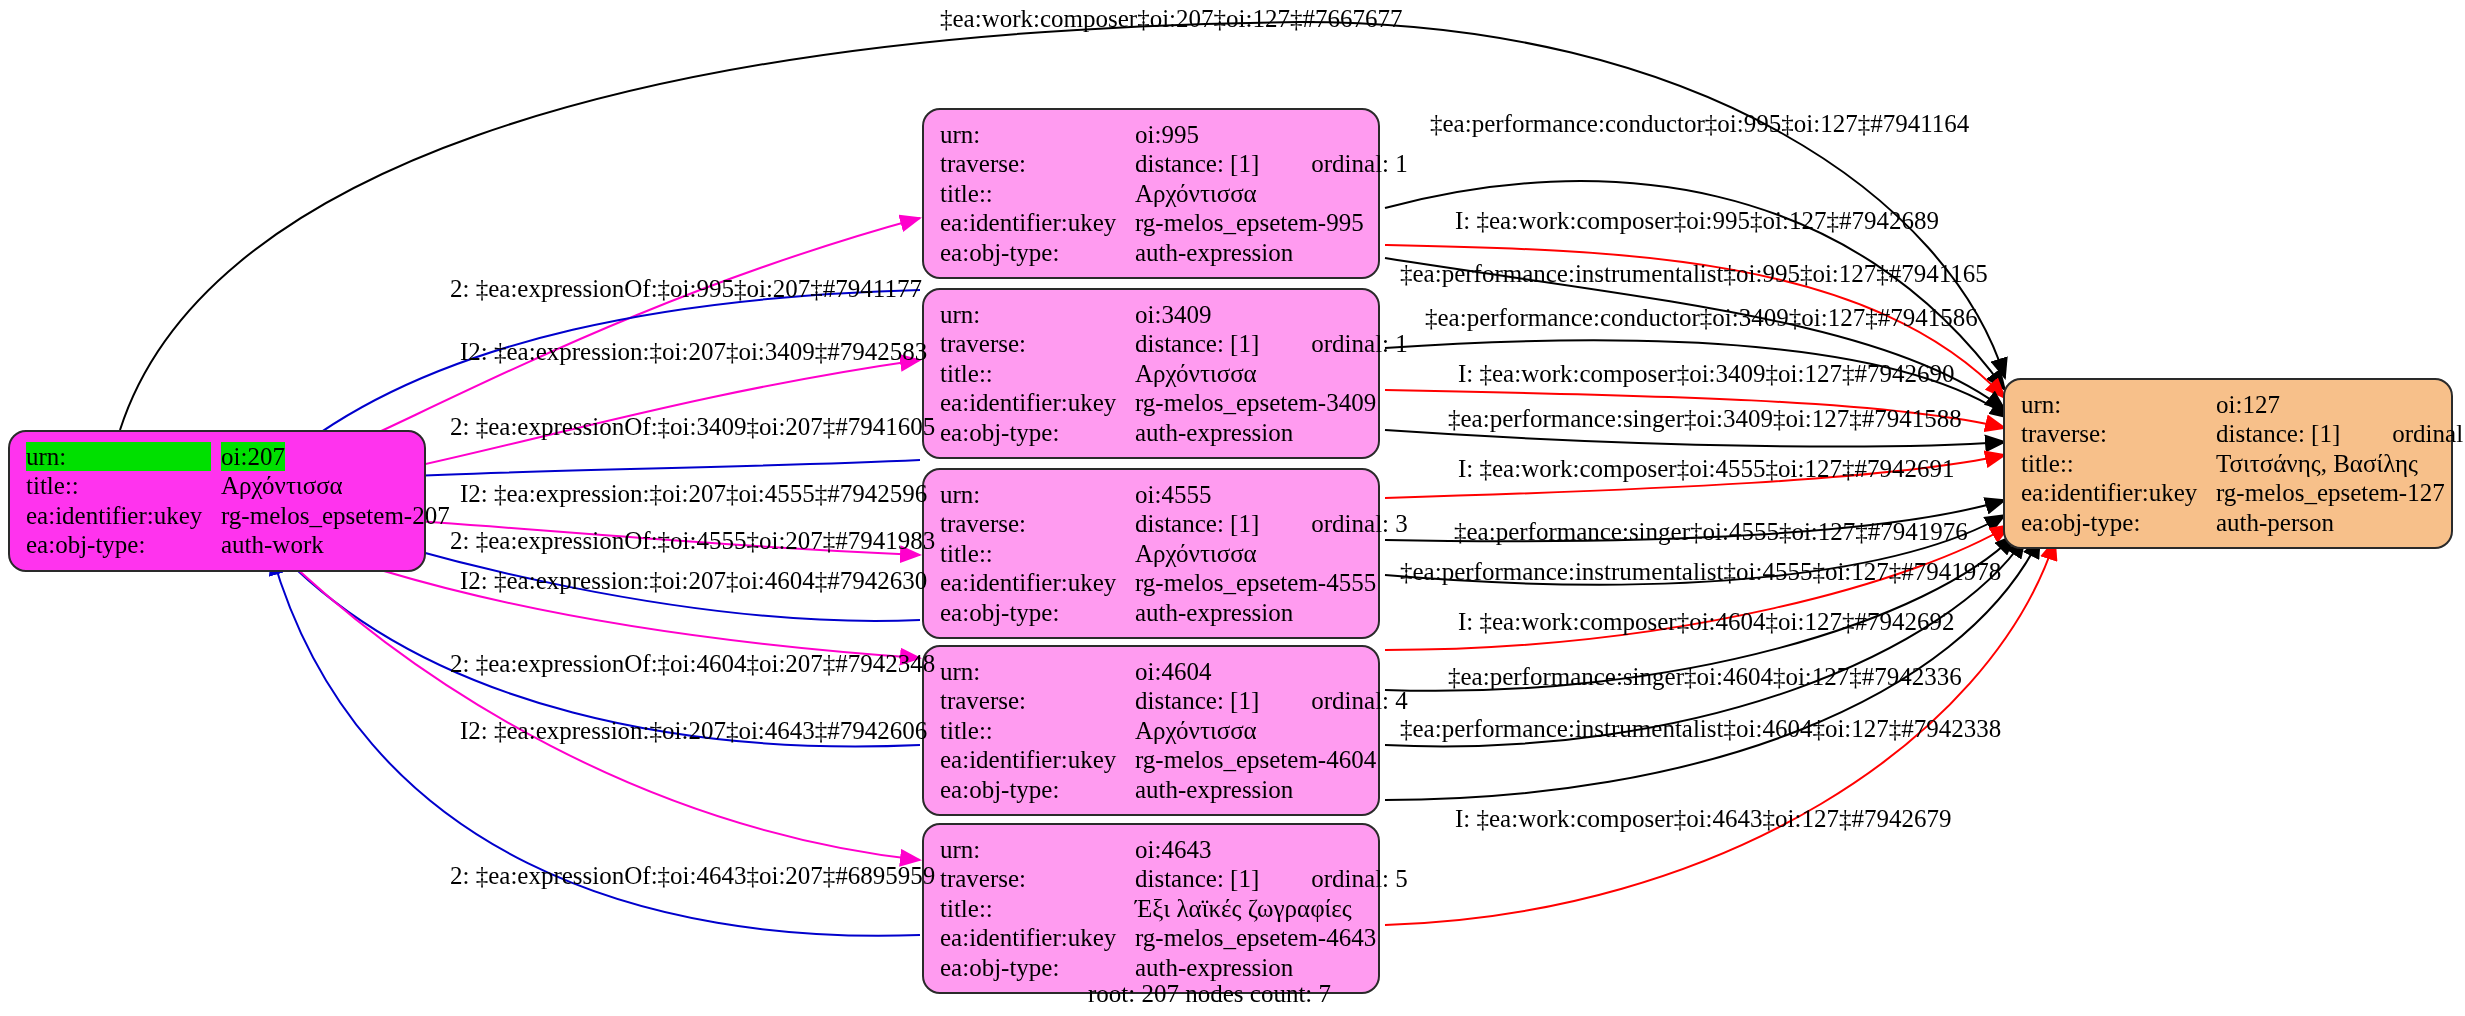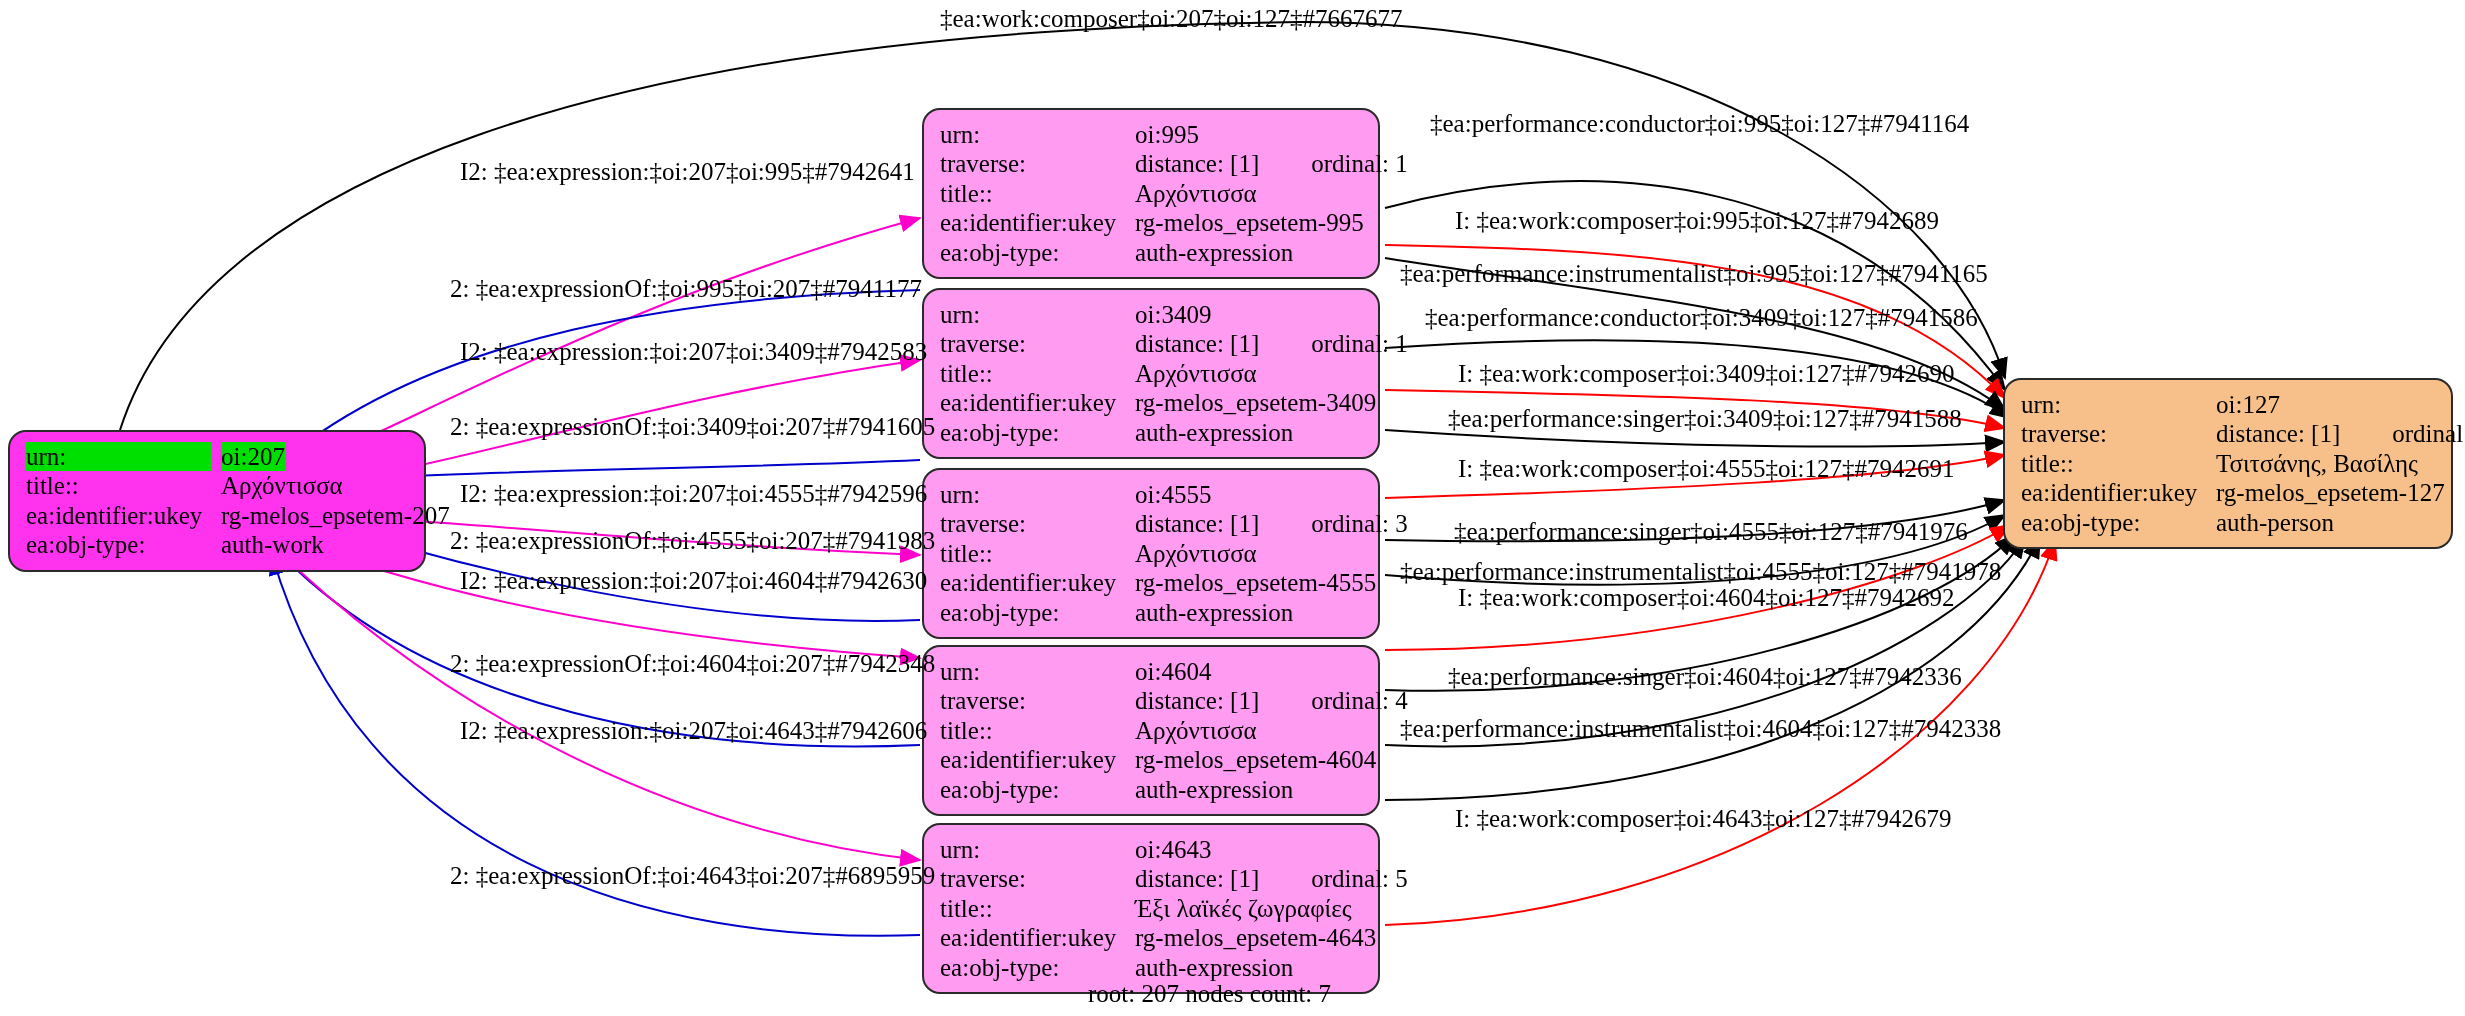--- a/index.html
+++ b/index.html
@@ -309,21 +309,20 @@
       <span class="v">rg-melos_epsetem-127</span>
     </div>
     <div class="row">
       <span class="k">ea:obj-type:</span>
       <span class="v">auth-person</span>
     </div>
   </div>
 
   <div class="edge-label" style="left:940px; top:5px;">‡ea:work:composer‡oi:207‡oi:127‡#7667677</div>
 
-  <div class="edge-label" style="left:460px; top:158px;">I2: ‡ea:expression:‡oi:207‡oi:995‡#7942641</div>
   <div class="edge-label" style="left:450px; top:275px;">2: ‡ea:expressionOf:‡oi:995‡oi:207‡#7941177</div>
 
   <div class="edge-label" style="left:460px; top:338px;">I2: ‡ea:expression:‡oi:207‡oi:3409‡#7942583</div>
   <div class="edge-label" style="left:450px; top:413px;">2: ‡ea:expressionOf:‡oi:3409‡oi:207‡#7941605</div>
 
   <div class="edge-label" style="left:460px; top:480px;">I2: ‡ea:expression:‡oi:207‡oi:4555‡#7942596</div>
   <div class="edge-label" style="left:450px; top:527px;">2: ‡ea:expressionOf:‡oi:4555‡oi:207‡#7941983</div>
 
   <div class="edge-label" style="left:460px; top:567px;">I2: ‡ea:expression:‡oi:207‡oi:4604‡#7942630</div>
   <div class="edge-label" style="left:450px; top:650px;">2: ‡ea:expressionOf:‡oi:4604‡oi:207‡#7942348</div>
@@ -336,21 +335,21 @@
   <div class="edge-label" style="left:1400px; top:260px;">‡ea:performance:instrumentalist‡oi:995‡oi:127‡#7941165</div>
 
   <div class="edge-label" style="left:1425px; top:304px;">‡ea:performance:conductor‡oi:3409‡oi:127‡#7941586</div>
   <div class="edge-label" style="left:1458px; top:360px;">I: ‡ea:work:composer‡oi:3409‡oi:127‡#7942690</div>
   <div class="edge-label" style="left:1448px; top:405px;">‡ea:performance:singer‡oi:3409‡oi:127‡#7941588</div>
 
   <div class="edge-label" style="left:1458px; top:455px;">I: ‡ea:work:composer‡oi:4555‡oi:127‡#7942691</div>
   <div class="edge-label" style="left:1448px; top:518px;margin-left:6px;">‡ea:performance:singer‡oi:4555‡oi:127‡#7941976</div>
   <div class="edge-label" style="left:1400px; top:558px;">‡ea:performance:instrumentalist‡oi:4555‡oi:127‡#7941978</div>
 
-  <div class="edge-label" style="left:1458px; top:584px;">I: ‡ea:work:composer‡oi:4604‡oi:127‡#7942692</div>
+  <div class="edge-label" style="left:1458px; top:608px;">I: ‡ea:work:composer‡oi:4604‡oi:127‡#7942692</div>
   <div class="edge-label" style="left:1448px; top:663px;">‡ea:performance:singer‡oi:4604‡oi:127‡#7942336</div>
   <div class="edge-label" style="left:1400px; top:715px;">‡ea:performance:instrumentalist‡oi:4604‡oi:127‡#7942338</div>
 
   <div class="edge-label" style="left:1455px; top:805px;">I: ‡ea:work:composer‡oi:4643‡oi:127‡#7942679</div>
 
   <div class="footer-label" style="left:1088px; top:980px;">root: 207 nodes count: 7</div>
 
 </div>
 
 </body></html>

